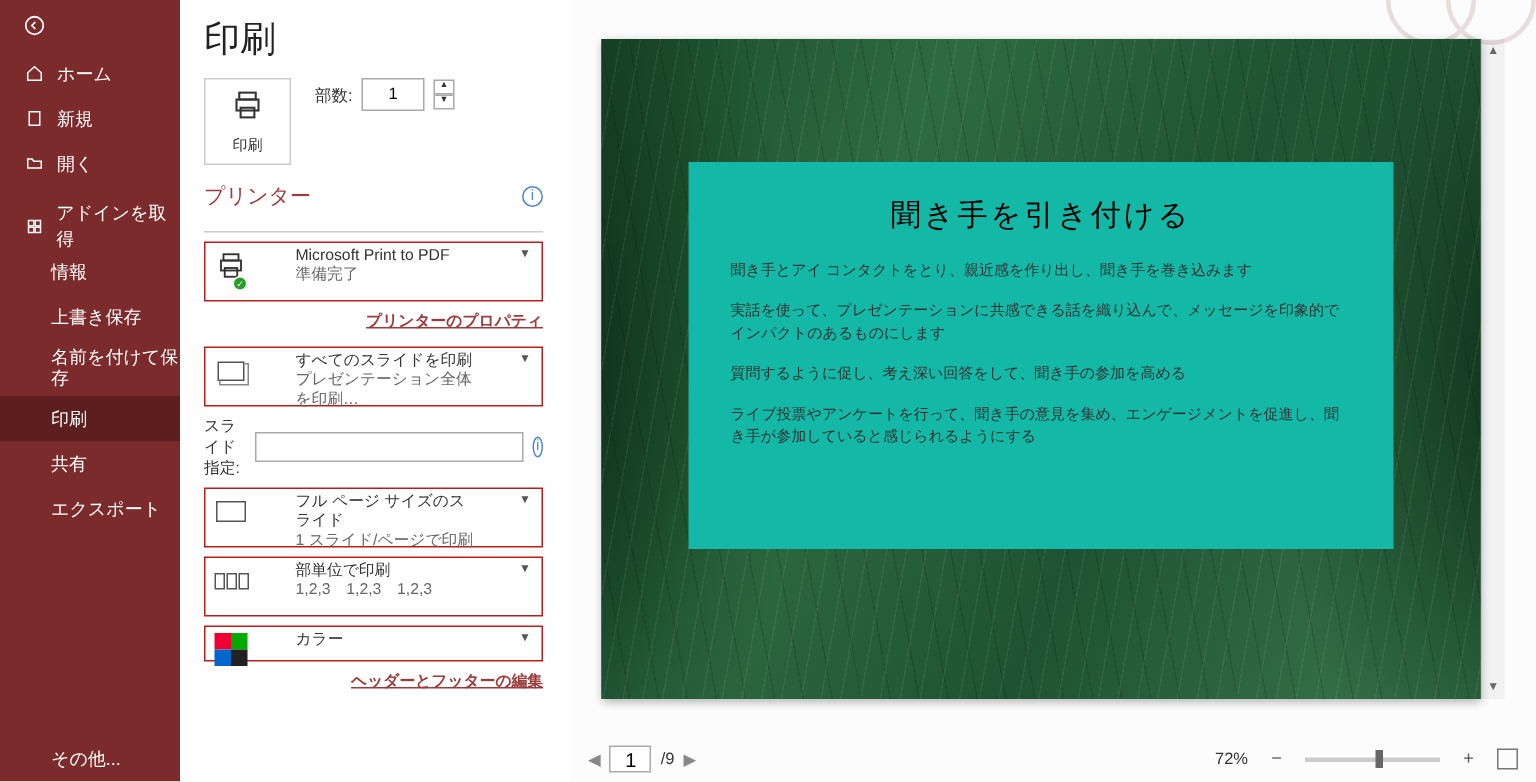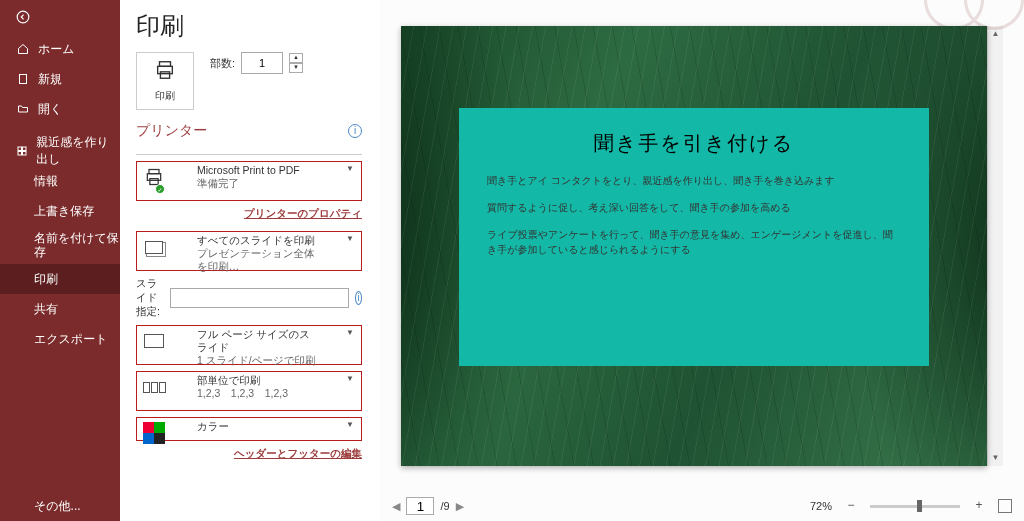--- a/index.html
+++ b/index.html
@@ -117,21 +117,21 @@
     <div class="spacer-small"></div>
     <div class="item">
       <span class="icon">
           <svg viewBox="0 0 24 24" width="12" height="12" fill="none" stroke="#fff" stroke-width="2">
             <rect x="4" y="4" width="7" height="7"></rect>
             <rect x="13" y="4" width="7" height="7"></rect>
             <rect x="4" y="13" width="7" height="7"></rect>
             <rect x="13" y="13" width="7" height="7"></rect>
           </svg>
         </span>
-      <span>親近感を作り出し</span>
+      <span>アドインを取得</span>
     </div>
     <div class="item indent">
         <span>情報</span>
       </div>
     <div class="item indent">
         <span>上書き保存</span>
       </div>
     <div class="item indent" style="height:38px;line-height:1.2;">
         <span>名前を付けて保存</span>
       </div>
@@ -262,20 +262,21 @@
         <div class="circ" style="width:60px;height:60px;right:0px;top:-20px;"></div>
       </div>
       <div style="display:flex;">
         <div class="paper">
           <div class="leaf-bg"></div>
             <div class="leaf-lines"></div>
           <div class="whitecard">
             <div class="wc-title">聞き手を引き付ける</div>
             <div class="wc-body">
               <p>聞き手とアイ コンタクトをとり、親近感を作り出し、聞き手を巻き込みます</p>
+              <p>実話を使って、プレゼンテーションに共感できる話を織り込んで、メッセージを印象的でインパクトのあるものにします</p>
               <p>質問するように促し、考え深い回答をして、聞き手の参加を高める</p>
               <p>ライブ投票やアンケートを行って、聞き手の意見を集め、エンゲージメントを促進し、聞き手が参加していると感じられるようにする</p>
             </div>
           </div>
         </div>
         <div class="vscroll">
           <div class="arrow">▲</div>
           <div class="track"></div>
           <div class="arrow">▼</div>
         </div>

